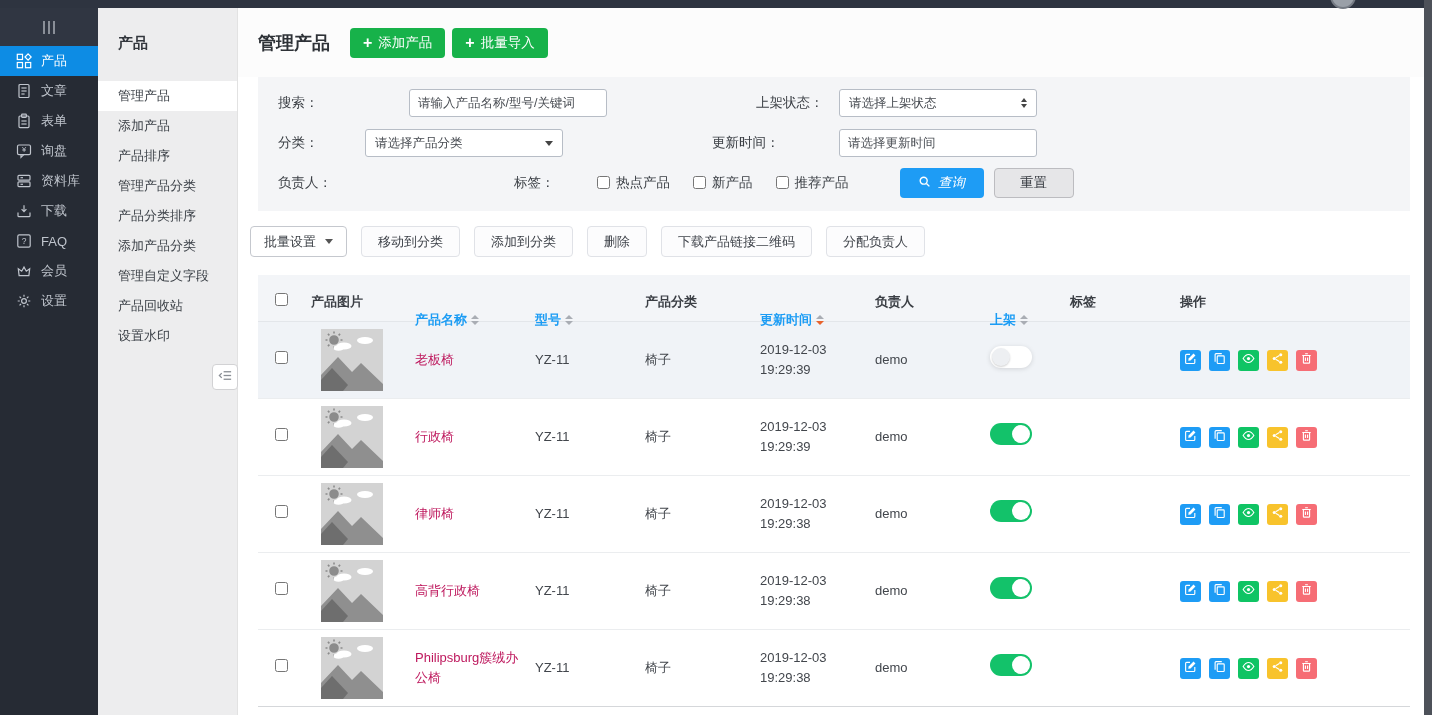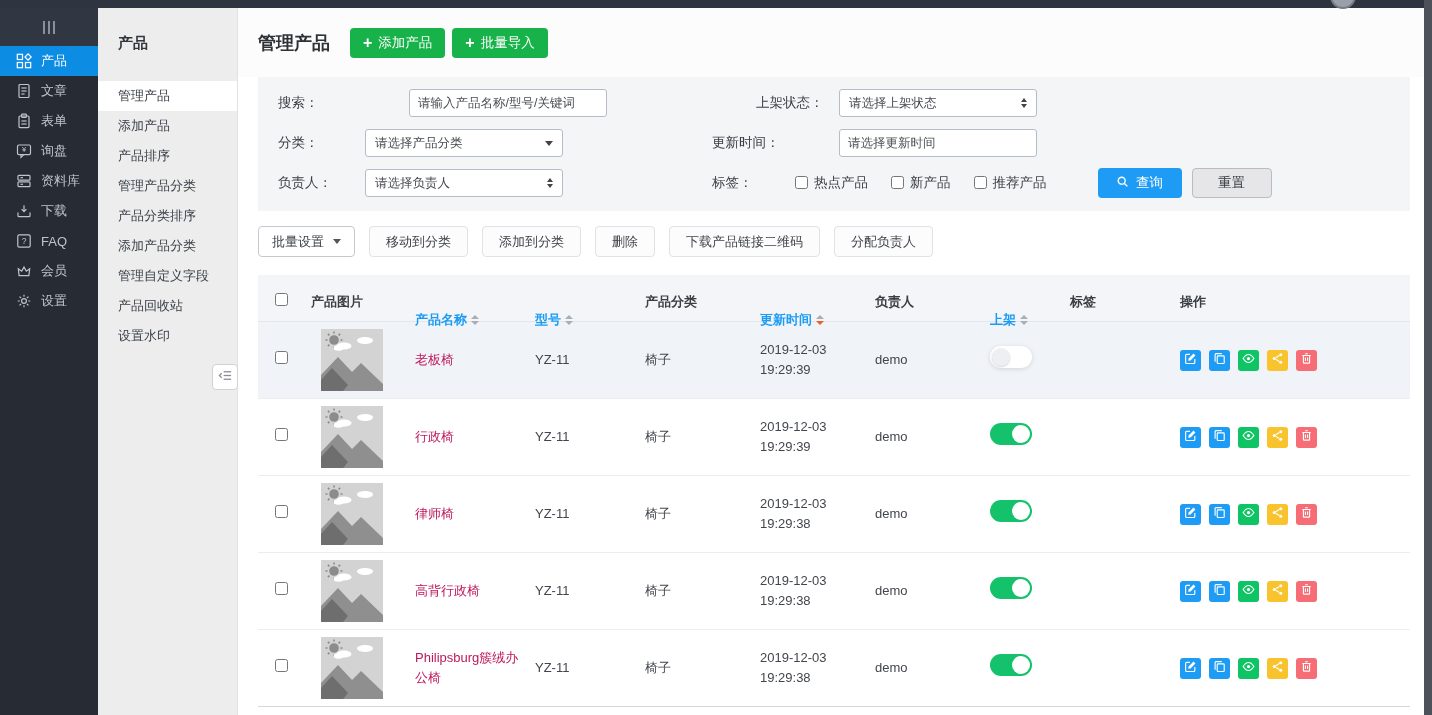--- a/index.html
+++ b/index.html
@@ -48,21 +48,21 @@
   .caret-dn { width:0; height:0; border-left:4px solid transparent; border-right:4px solid transparent; border-top:5px solid #444; }
   .updown i { display:block; width:0; height:0; border-left:3.5px solid transparent; border-right:3.5px solid transparent; }
   .updown .u { border-bottom:4px solid #444; margin-bottom:2px; }
   .updown .d { border-top:4px solid #444; }
   .tag-option { display:inline-flex; align-items:center; gap:6px; margin-right:23px; font-size:13.5px; color:#3c4046; cursor:pointer; }
   .tag-option input, .chk input { width:13px; height:13px; accent-color:#fff; }
   .btn-query { margin-left:28px; width:84px; height:30px; border:none; border-radius:4px; color:#fff; font-size:13.5px; display:inline-flex; align-items:center; justify-content:center; gap:7px; cursor:pointer; font-family:inherit; }
   .btn-query svg { width:13px; height:13px; stroke:#fff; fill:none; stroke-width:1.7; }
   .btn-reset { margin-left:10px; width:80px; height:30px; background:#e6e6e8; border:1px solid #bcbcc0; border-radius:4px; color:#35393f; font-size:13.5px; cursor:pointer; font-family:inherit; }
 
-  .bulk-row { display:flex; align-items:center; gap:14px; margin:15px 0 0 20px; }
+  .bulk-row { display:flex; align-items:center; gap:14px; margin:15px 0 0 12px; }
   .btn-batch { height:31px; padding:0 13px; background:#fff; border:1px solid #c5c8ce; border-radius:4px; font-size:13px; color:#3c4046; display:inline-flex; align-items:center; gap:9px; cursor:pointer; font-family:inherit; }
   .btn-batch .caret-dn { border-top-color:#555; }
   .btn-bulk { height:31px; padding:0 16px; background:#fcfcfd; border:1px solid #e0e2e7; border-radius:4px; font-size:13px; color:#3f434a; cursor:pointer; font-family:inherit; }
 
   
   .table { margin:18px 0 0 20px; width:1152px; }
   .grid { display:grid; grid-template-columns:46px 104px 120px 110px 115px 115px 115px 80px 110px 1fr; align-items:center; }
   .thead { background:#f3f5f8; height:46px; font-weight:bold; color:#3b3f45; }
   .hcell { padding-left:7px; display:flex; align-items:center; gap:4px; }
   .hcell.sortable { color:#1b9cf4; cursor:pointer;margin-top:36px; }
@@ -252,39 +252,32 @@
         <span class="f-label">分类：</span>
         <div class="select">
           <span>请选择产品分类</span>
           <span class="caret-dn"></span>
         </div>
         <span class="f-label-r">更新时间：</span>
         <input class="txt" placeholder="请选择更新时间" style="">
       </div>
       <div class="f-row">
         <span class="f-label">负责人：</span>
-        <div class="select">
-          <span>请选择负责人</span>
-          <span class="updown">
-              <i class="u"></i>
-              <i class="d"></i>
-            </span>
-        </div>
         <span class="f-label-r">标签：</span>
         <span id="tag-options"><label class="tag-option">
               <input type="checkbox" style="">
               <span>热点产品</span>
             </label><label class="tag-option">
               <input type="checkbox" style="">
               <span>新产品</span>
             </label><label class="tag-option">
               <input type="checkbox" style="">
               <span>推荐产品</span>
             </label></span>
-        <button class="btn-query" style="background: rgb(30, 156, 245);">
+        <button class="btn-query" style="background: rgb(30, 156, 245); font-style: italic;">
           <span><svg viewBox="0 0 16 16">
                 <circle cx="7" cy="7" r="4.3"></circle>
                 <line x1="10.4" y1="10.4" x2="14" y2="14"></line>
               </svg></span>
           <span>查询</span>
         </button>
         <button class="btn-reset">重置</button>
       </div>
     </div>
 

